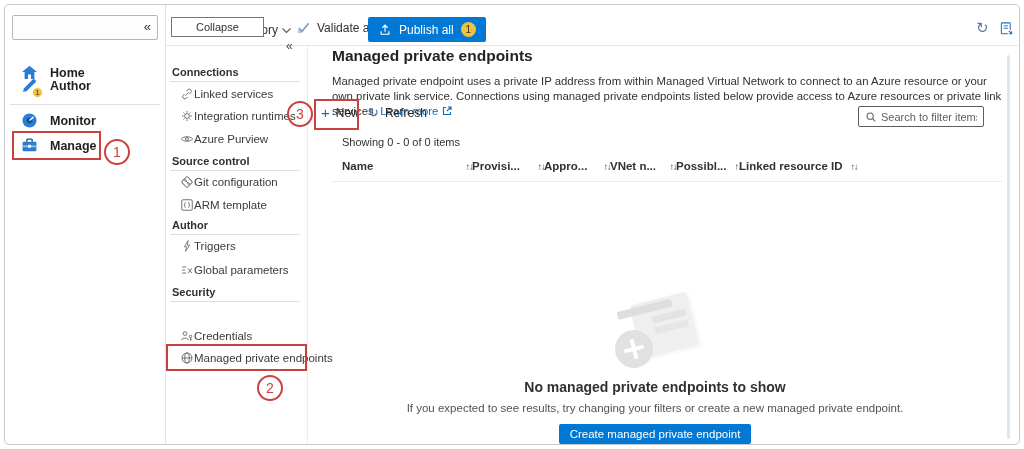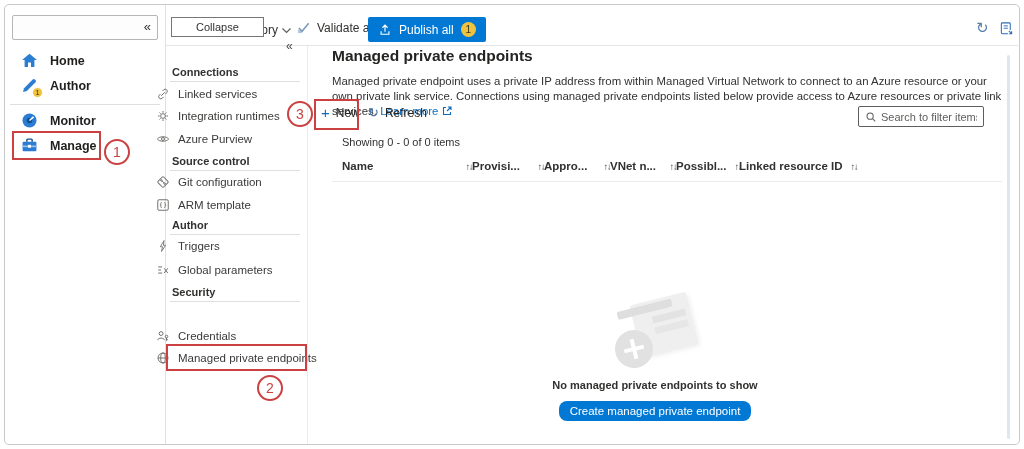--- a/index.html
+++ b/index.html
@@ -26,21 +26,21 @@
   .lnav-item .lbl { font-size:12.5px; font-weight:600; color:#201f1e; }
   .lnav-divider { position:absolute; left:10px; width:150px; height:1px; background:#e1dfdd; top:104px; }
   .icon-wrap { position:relative; width:17px; height:17px; flex:0 0 17px; }
   .mini-badge { position:absolute; right:-5px; bottom:-4px; width:11px; height:11px; border-radius:50%; background:var(--badge,#f0c33c); color:#3b3426; font-size:7.5px; display:flex; align-items:center; justify-content:center; border:1px solid #fff; }
 
   
   .sb-border { position:absolute; left:307px; top:46px; bottom:5px; width:1px; background:#ececec; }
   .sb-collapse { position:absolute; left:286px; top:39px; font-size:12px; color:#494744; cursor:pointer; }
   .sb-head { position:absolute; left:172px; font-size:11px; font-weight:700; color:#323130; }
   .sb-div { position:absolute; left:170px; width:130px; height:1px; background:#e1dfdd; }
-  .sb-item { position:absolute; left:156px; height:17px; display:flex; align-items:center; gap:8px; font-size:11.5px; color:#3b3a39; cursor:pointer; white-space:nowrap;text-align:right; }
+  .sb-item { position:absolute; left:180px; height:17px; display:flex; align-items:center; font-size:11.5px; color:#3b3a39; cursor:pointer; white-space:nowrap;text-align:right; }
   .sb-item svg { flex:0 0 14px; }
 
   
   .page-title { position:absolute; left:332px; top:47px; font-size:15.5px; font-weight:700; color:#252423; }
   .desc { position:absolute; left:332px; top:74px; width:676px; font-size:11.4px; line-height:15px; color:#323130; }
   .link { color:#0f6cbd; cursor:pointer; }
   .btn-new { position:absolute; left:321px; top:106px; display:flex; align-items:center; gap:6px; font-size:12px; color:#252423; cursor:pointer; background:none; border:none; }
   .plus { color:#0f6cbd; font-size:15px; line-height:12px; font-weight:400; }
   .btn-refresh { position:absolute; left:368px; top:106px; display:flex; align-items:center; gap:6px; font-size:12px; color:#252423; cursor:pointer; background:none; border:none; }
   .refresh-glyph { color:#4a72a3; font-size:13px; line-height:12px; }
@@ -60,23 +60,23 @@
   .empty { position:absolute; left:310px; right:24px; top:296px; text-align:center; }
   .empty-art { position:relative; width:100px; height:72px; margin:0 auto; }
   .art-card { position:absolute; right:12px; top:2px; width:58px; height:54px; background:#efefef; border-radius:3px; transform:rotate(-14deg); box-shadow:2px 2px 4px rgba(0,0,0,.06); }
   .art-card .bar0 { position:absolute; left:-14px; top:3px; width:56px; height:8px; background:#dedede; border-radius:2px; }
   .art-card .bar1 { position:absolute; right:5px; top:16px; width:34px; height:7px; background:#e3e3e3; }
   .art-card .bar2 { position:absolute; right:5px; top:27px; width:34px; height:7px; background:#e6e6e6; }
   .art-plus { position:absolute; left:10px; bottom:0; width:38px; height:38px; border-radius:50%; background:#e1e1e1; transform:rotate(-14deg); }
   .art-plus::before, .art-plus::after { content:""; position:absolute; background:#fff; left:50%; top:50%; }
   .art-plus::before { width:4px; height:20px; transform:translate(-50%,-50%); }
   .art-plus::after  { width:20px; height:4px; transform:translate(-50%,-50%); }
-  .empty-title { margin-top:11px; font-size:11px; font-weight:700; color:#323130; }
+  .empty-title { margin-top:11px; font-size:14px; font-weight:700; color:#323130; }
   .empty-hint { margin-top:7px; font-size:11.5px; color:#55534f; }
-  .empty-btn { margin-top:10px; display:inline-block; background:var(--accent,#0078d4); color:#fff; font-size:11.5px; padding:4px 11px; border:none; border-radius:8px; cursor:pointer; font-family:inherit; }
+  .empty-btn { margin-top:10px; display:inline-block; background:var(--accent,#0078d4); color:#fff; font-size:11.5px; padding:4px 11px; border:none; border-radius:2px; cursor:pointer; font-family:inherit; }
 
   
   .ann-box { position:absolute; border:2px solid var(--annotation,#cb4040); z-index:30; pointer-events:none; }
   .ann-circle { position:absolute; width:26px; height:26px; border:2px solid var(--annotation,#cb4040); border-radius:50%; color:var(--annotation,#cb4040); font-size:14px; display:flex; align-items:center; justify-content:center; z-index:30; background:transparent; }
   svg { display:block; }
 </style>
 </head>
 <body>
 
 <div class="screen">
@@ -118,21 +118,21 @@
         <path d="M5 5.2 h4.5 M5 7.7 h4.5" stroke="#2b6cb8" stroke-width="1" fill="none"></path>
         <rect x="9.5" y="9.5" width="5" height="5" fill="#fff"></rect>
         <path d="M10.5 10.5 l3 3 M13.5 10.8 v2.7 h-2.7" stroke="#2b6cb8" stroke-width="1.1" fill="none"></path>
       </svg>
   </div>
 
   <div class="collapse-box">
     <span>«</span>
   </div>
 
-  <div class="lnav-item" style="top:48px;">
+  <div class="lnav-item" style="top:60px;">
     <span class="icon-wrap">
       <svg width="17" height="17" viewBox="0 0 16 16">
           <path d="M8 1.6 L15 7.6 H12.6 V14 H9.4 V9.8 H6.6 V14 H3.4 V7.6 H1 Z" fill="#2b7cd3"></path>
         </svg>
     </span>
     <span class="lbl">Home</span>
   </div>
 
   <div class="lnav-item" style="top:73px;">
     <span class="icon-wrap">
@@ -332,20 +332,21 @@
   <div class="empty">
     <div class="empty-art">
       <div class="art-card">
         <div class="bar0"></div>
           <div class="bar1"></div>
           <div class="bar2"></div>
       </div>
       <div class="art-plus"></div>
     </div>
     <div class="empty-title">No managed private endpoints to show</div>
+    <div class="empty-hint">If you expected to see results, try changing your filters or create a new managed private endpoint.</div>
     <button class="empty-btn">Create managed private endpoint</button>
   </div>
 
   <div class="ann-box" style="left:12px;top:131px;width:89px;height:29px;"></div>
   <div class="ann-circle" style="left:104px;top:139px;">1</div>
 
   <div class="ann-box" style="left:166px;top:344px;width:141px;height:27px;"></div>
   <div class="ann-circle" style="left:257px;top:375px;">2</div>
 
   <div class="ann-box" style="left:314px;top:99px;width:45px;height:31px;"></div>

